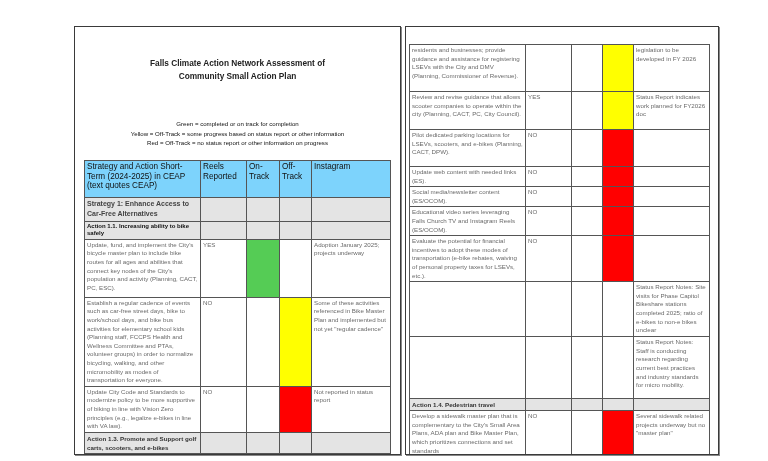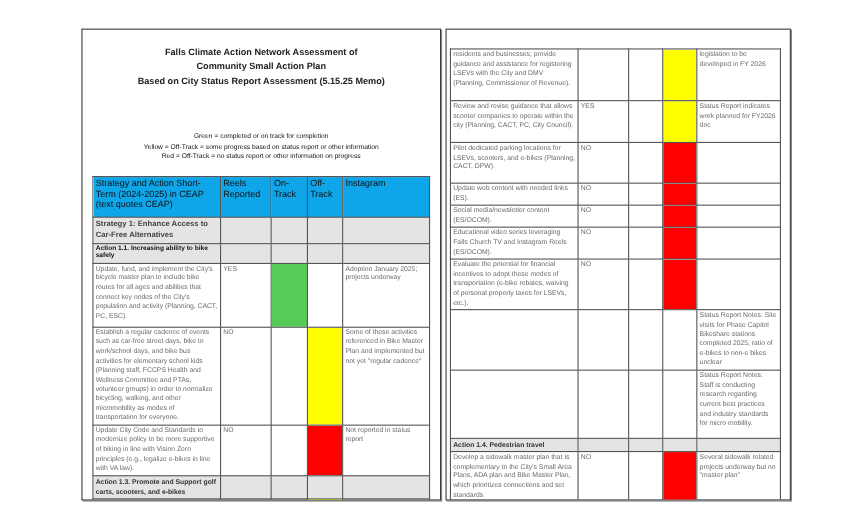--- a/index.html
+++ b/index.html
@@ -4,46 +4,45 @@
 <style>
   html, body { margin:0; padding:0; }
   body { width:768px; height:461px; background:#ffffff; position:relative; overflow:hidden;
          font-family:"Liberation Sans", sans-serif; }
   .page { position:absolute; background:#fff; border:1.5px solid #3a3a3a; box-sizing:border-box;
           box-shadow: 1px 1px 0 #888; overflow:hidden; }
   #page-left { left:74px; top:26px; width:327px; height:429px; }
   #page-right { left:405px; top:26px; width:314px; height:429px; }
 
   .title { position:absolute; left:0; width:100%; text-align:center; color:#222;
-           font-family:"Liberation Sans", sans-serif; font-weight:bold; font-size:8.3px; line-height:13.2px; top:14px; }
+           font-family:"Liberation Sans", sans-serif; font-weight:bold; font-size:8.3px; line-height:13.2px; top:30px; }
   .legend { position:absolute; left:0; width:100%; text-align:center; color:#111;
             font-size:6.1px; line-height:9.6px; top:92px; }
 
   table.t { position:absolute; border-collapse:collapse; table-layout:fixed; }
   table.t td { border:1px solid #555; vertical-align:top; padding:1px 2px; box-sizing:border-box;
                font-size:6.2px; line-height:8.6px; color:#6a6a6a; overflow:hidden; }
   #tbl-left { left:9px; top:133px; width:306px; }
   #tbl-right { left:3px; top:17px; width:300px; }
 
-  tr.hdr td { background:#0ea5e9; color:#111; font-size:8.2px; line-height:9.6px; height:37px; }
+  tr.hdr td { background:#7dd3fc; color:#111; font-size:8.2px; line-height:9.6px; height:37px; }
   tr.strategy td { background:#e4e4e4; color:#444; font-weight:bold; font-size:7px; line-height:10px; }
   tr.action td { background:#e4e4e4; color:#111; font-weight:bold; font-size:6px; line-height:7.4px; }
   tr.action2 td { background:#e4e4e4; color:#333; font-weight:bold; font-size:6.2px; line-height:9px; }
   td.green { background:#55cc55 !important; }
   td.yellow { background:#ffff00 !important; }
   td.red { background:#ff0000 !important; }
 </style>
 </head>
 <body>
 
 <div class="page" id="page-left">
   <div class="title">
     <div>Falls Climate Action Network Assessment of</div>
     <div>Community Small Action Plan</div>
-    <div>Based on City Status Report Assessment (5.15.25 Memo)</div>
   </div>
   <div class="legend">
     <div>Green = completed or on track for completion</div>
     <div>Yellow = Off-Track = some progress based on status report or other information</div>
     <div>Red = Off-Track = no status report or other information on progress</div>
   </div>
 
   <table class="t" id="tbl-left">
     <colgroup>
         <col style="width:116px">

